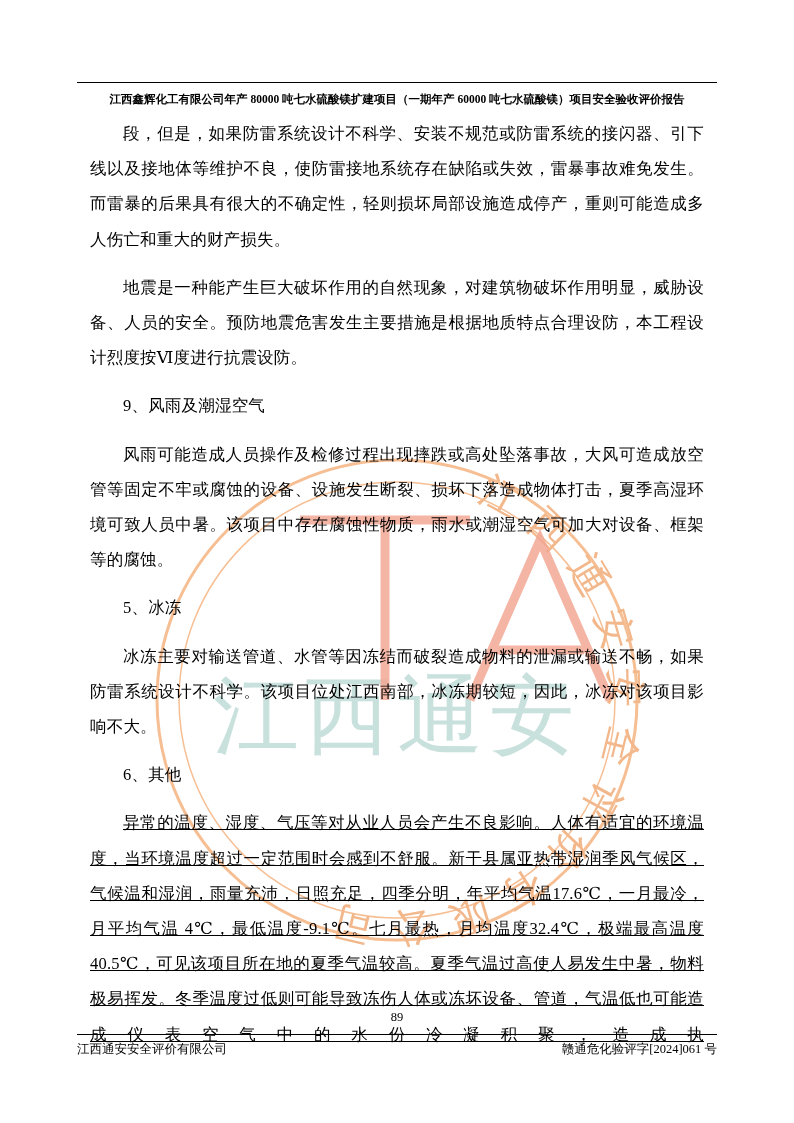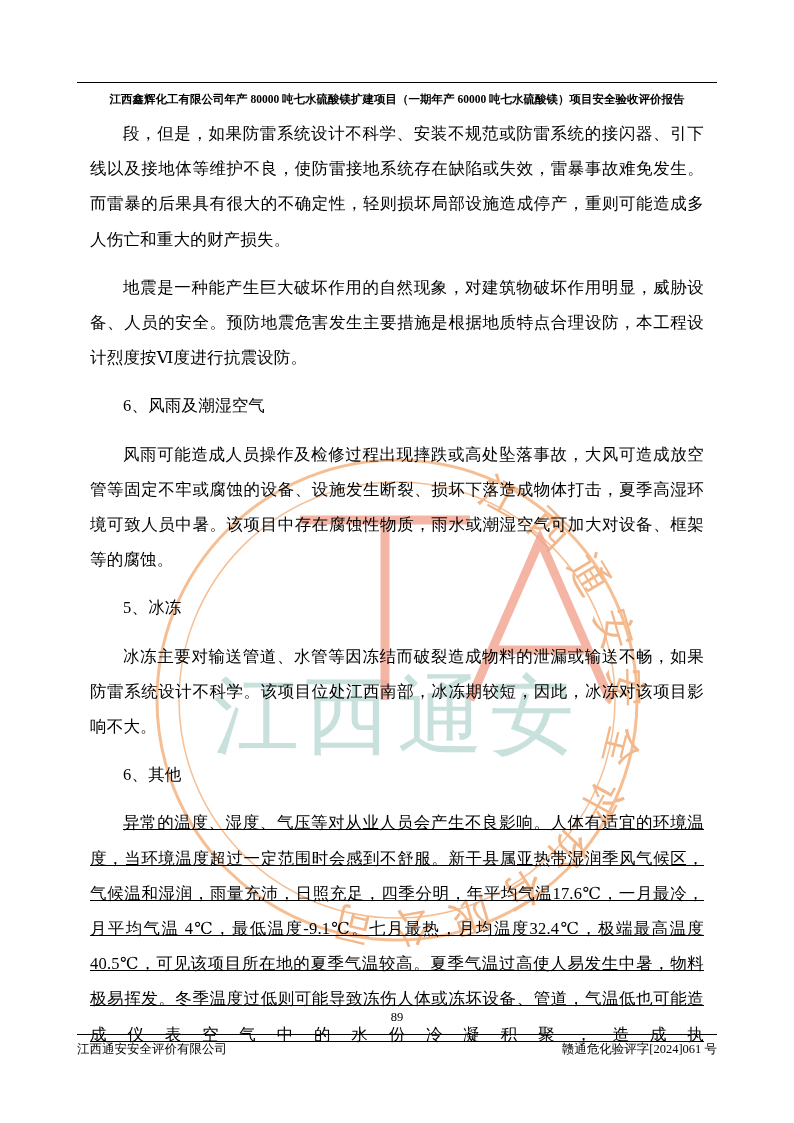--- a/index.html
+++ b/index.html
@@ -139,21 +139,21 @@
       </g>
     </g>
   </svg>
 
   <div class="header">江西鑫辉化工有限公司年产 80000 吨七水硫酸镁扩建项目（一期年产 60000 吨七水硫酸镁）项目安全验收评价报告</div>
   <div class="header-rule"></div>
 
   <div class="content">
     <p class="indent">段，但是，如果防雷系统设计不科学、安装不规范或防雷系统的接闪器、引下线以及接地体等维护不良，使防雷接地系统存在缺陷或失效，雷暴事故难免发生。而雷暴的后果具有很大的不确定性，轻则损坏局部设施造成停产，重则可能造成多人伤亡和重大的财产损失。</p>
     <p class="indent">地震是一种能产生巨大破坏作用的自然现象，对建筑物破坏作用明显，威胁设备、人员的安全。预防地震危害发生主要措施是根据地质特点合理设防，本工程设计烈度按Ⅵ度进行抗震设防。</p>
-    <p class="indent">6、风雨及潮湿空气</p>
+    <p class="indent">9、风雨及潮湿空气</p>
     <p class="indent">风雨可能造成人员操作及检修过程出现摔跌或高处坠落事故，大风可造成放空管等固定不牢或腐蚀的设备、设施发生断裂、损坏下落造成物体打击，夏季高湿环境可致人员中暑。该项目中存在腐蚀性物质，雨水或潮湿空气可加大对设备、框架等的腐蚀。</p>
     <p class="indent">5、冰冻</p>
     <p class="indent">冰冻主要对输送管道、水管等因冻结而破裂造成物料的泄漏或输送不畅，如果防雷系统设计不科学。该项目位处江西南部，冰冻期较短，因此，冰冻对该项目影响不大。</p>
     <p class="indent">6、其他</p>
     <p class="indent last-line-full">异常的温度、湿度、气压等对从业人员会产生不良影响。人体有适宜的环境温度，当环境温度超过一定范围时会感到不舒服。新干县属亚热带湿润季风气候区，气候温和湿润，雨量充沛，日照充足，四季分明，年平均气温17.6℃，一月最冷，月平均气温 4℃，最低温度-9.1℃。七月最热，月均温度32.4℃，极端最高温度 40.5℃，可见该项目所在地的夏季气温较高。夏季气温过高使人易发生中暑，物料极易挥发。冬季温度过低则可能导致冻伤人体或冻坏设备、管道，气温低也可能造成仪表空气中的水份冷凝积聚，造成执</p>
   </div>
 
   <div class="pagenum">89</div>
   <div class="footer-rule"></div>
   <div class="footer">

